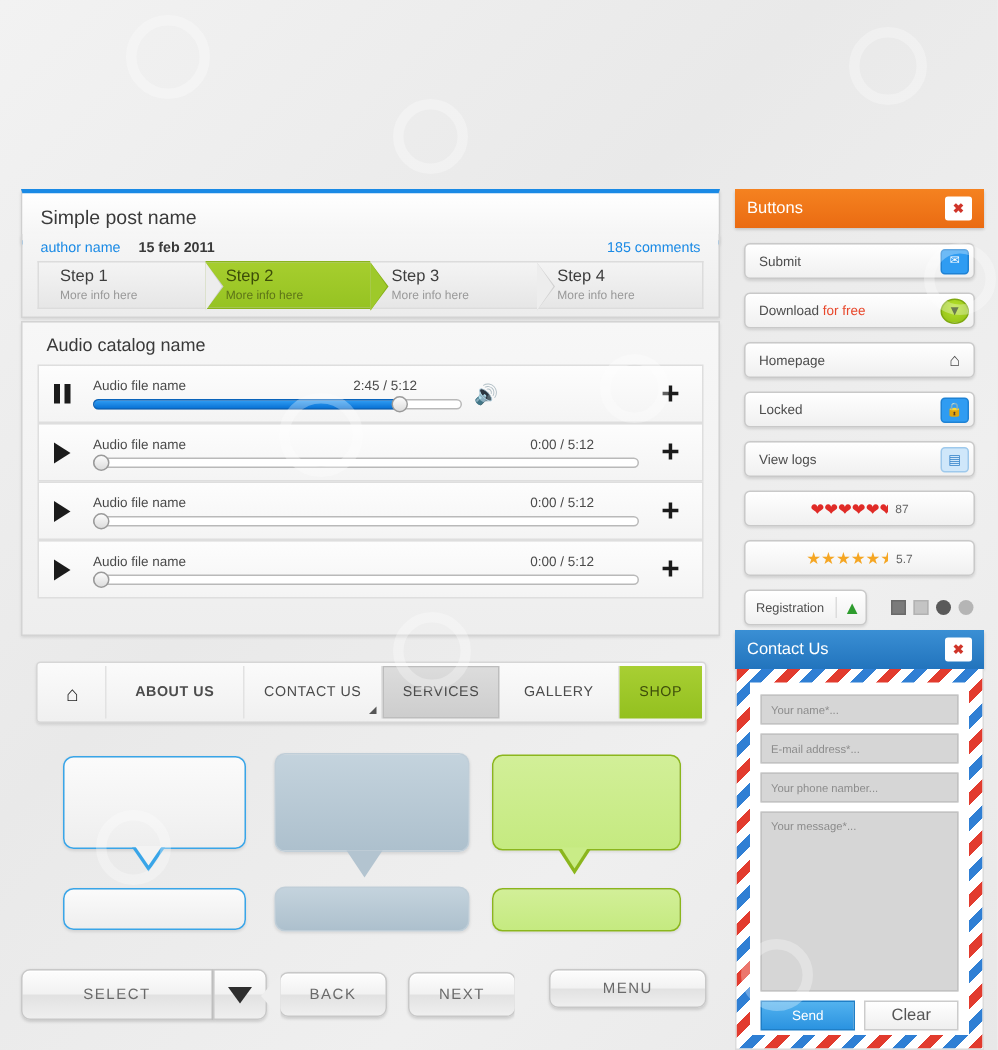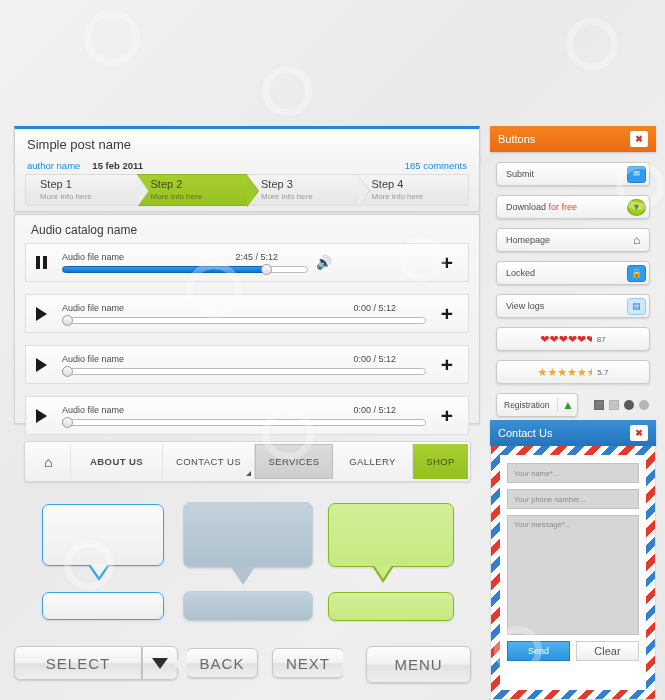--- a/index.html
+++ b/index.html
@@ -95,21 +95,21 @@
   .audio-card {
     position: absolute; left: 14px; top: 214px; width: 466px; height: 210px;
     background: linear-gradient(180deg,#f7f7f7,#eeeeee);
     border: 1px solid #d3d3d3;
     box-shadow: 0 1px 2px rgba(0,0,0,0.10);
     padding: 6px 10px 8px 10px;
   }
   .audio-title { font-size: 12px; color: #3a3a3a; padding: 2px 2px 6px 6px; }
   .audio-row {
     display: flex; align-items: center;
-    height: 39px; margin-bottom: 12px;
+    height: 39px; margin-bottom: 0;
     background: linear-gradient(180deg,#fdfdfd,#f4f4f4);
     border: 1px solid #dedede;
     padding: 0 8px 0 10px;
   }
   .a-play { width: 26px; color: #1b1b1b; font-size: 15px; display:flex; align-items:center; }
   .pause-bars { display: flex; gap: 3px; }
   .pause-bars i { display:block; width:4px; height:13px; background:#1b1b1b; }
   .tri { width:0;height:0;border-left:11px solid #1b1b1b;border-top:7px solid transparent;border-bottom:7px solid transparent; }
   .a-mid { flex: 1; padding-right: 8px; }
   .a-info { display: flex; font-size: 9px; color: #4a4a4a; margin-bottom: 2px; }
@@ -160,28 +160,28 @@
   .s1 { width:122px;height:28px; background: linear-gradient(180deg,#fbfbfb,#eeeeee); border:1px solid #39a5e8; }
   .s2 { width:130px;height:30px; background: linear-gradient(180deg,#c4d3dd,#adc0cd); border:1px solid #c0ced8; }
   .s3 { width:126px;height:29px; background: linear-gradient(180deg,#d2ef98,#c5ea80); border:1px solid #8bb61d; }
 
   
   .gbtn {
     position:absolute; display:flex; align-items:center; justify-content:center;
     background: linear-gradient(180deg,#fdfdfd 0%,#f2f2f2 48%,#e2e2e2 52%,#efefef 100%);
     border:1px solid #c8c8c8; border-radius:6px;
     box-shadow: 0 1px 2px rgba(0,0,0,0.14), inset 0 1px 0 #fff;
-    font-size: 15px; color:#6a6a6a; letter-spacing:1px;
+    font-size: 10px; color:#6a6a6a; letter-spacing:1px;
   }
   .select-main { left:14px; top:646px; width:128px; height:34px; border-radius:6px 0 0 6px; }
   .select-arrow { left:142px; top:646px; width:36px; height:34px; border-radius:0 6px 6px 0; }
   .caret { width:0;height:0;border-left:8px solid transparent;border-right:8px solid transparent;border-top:11px solid #2e2e2e; }
   .back-btn { left:186px; top:648px; width:72px; height:30px; }
   .next-btn { left:272px; top:648px; width:72px; height:30px; }
-  .menu-btn { left:366px; top:646px; width:105px; height:37px; }
+  .menu-btn { left:366px; top:646px; width:105px; height:26px; }
   .chev { position:absolute; top:0; width:0;height:0; }
 
   
   .panel { position:absolute; }
   .panel-head {
     height: 26px; display:flex; align-items:center; padding: 0 8px;
     font-size: 11px; color:#fff;
   }
   .panel-head .x {
     margin-left:auto; width:18px;height:16px; background:#fff; border-radius:2px;
@@ -494,20 +494,21 @@
   </div>
 
   <div class="panel contact-panel">
     <div class="panel-head cp-head">
       <span>Contact Us</span>
       <span class="x">✖</span>
     </div>
     <div class="cp-body">
       <div class="cp-inner">
         <div class="cfield">Your name*...</div>
+        <div class="cfield">E-mail address*...</div>
         <div class="cfield">Your phone namber...</div>
         <div class="cfield cmsg">Your message*...</div>
         <div class="cbtns">
           <div class="send-btn">Send</div>
           <div class="clear-btn">Clear</div>
         </div>
       </div>
     </div>
   </div>
 

